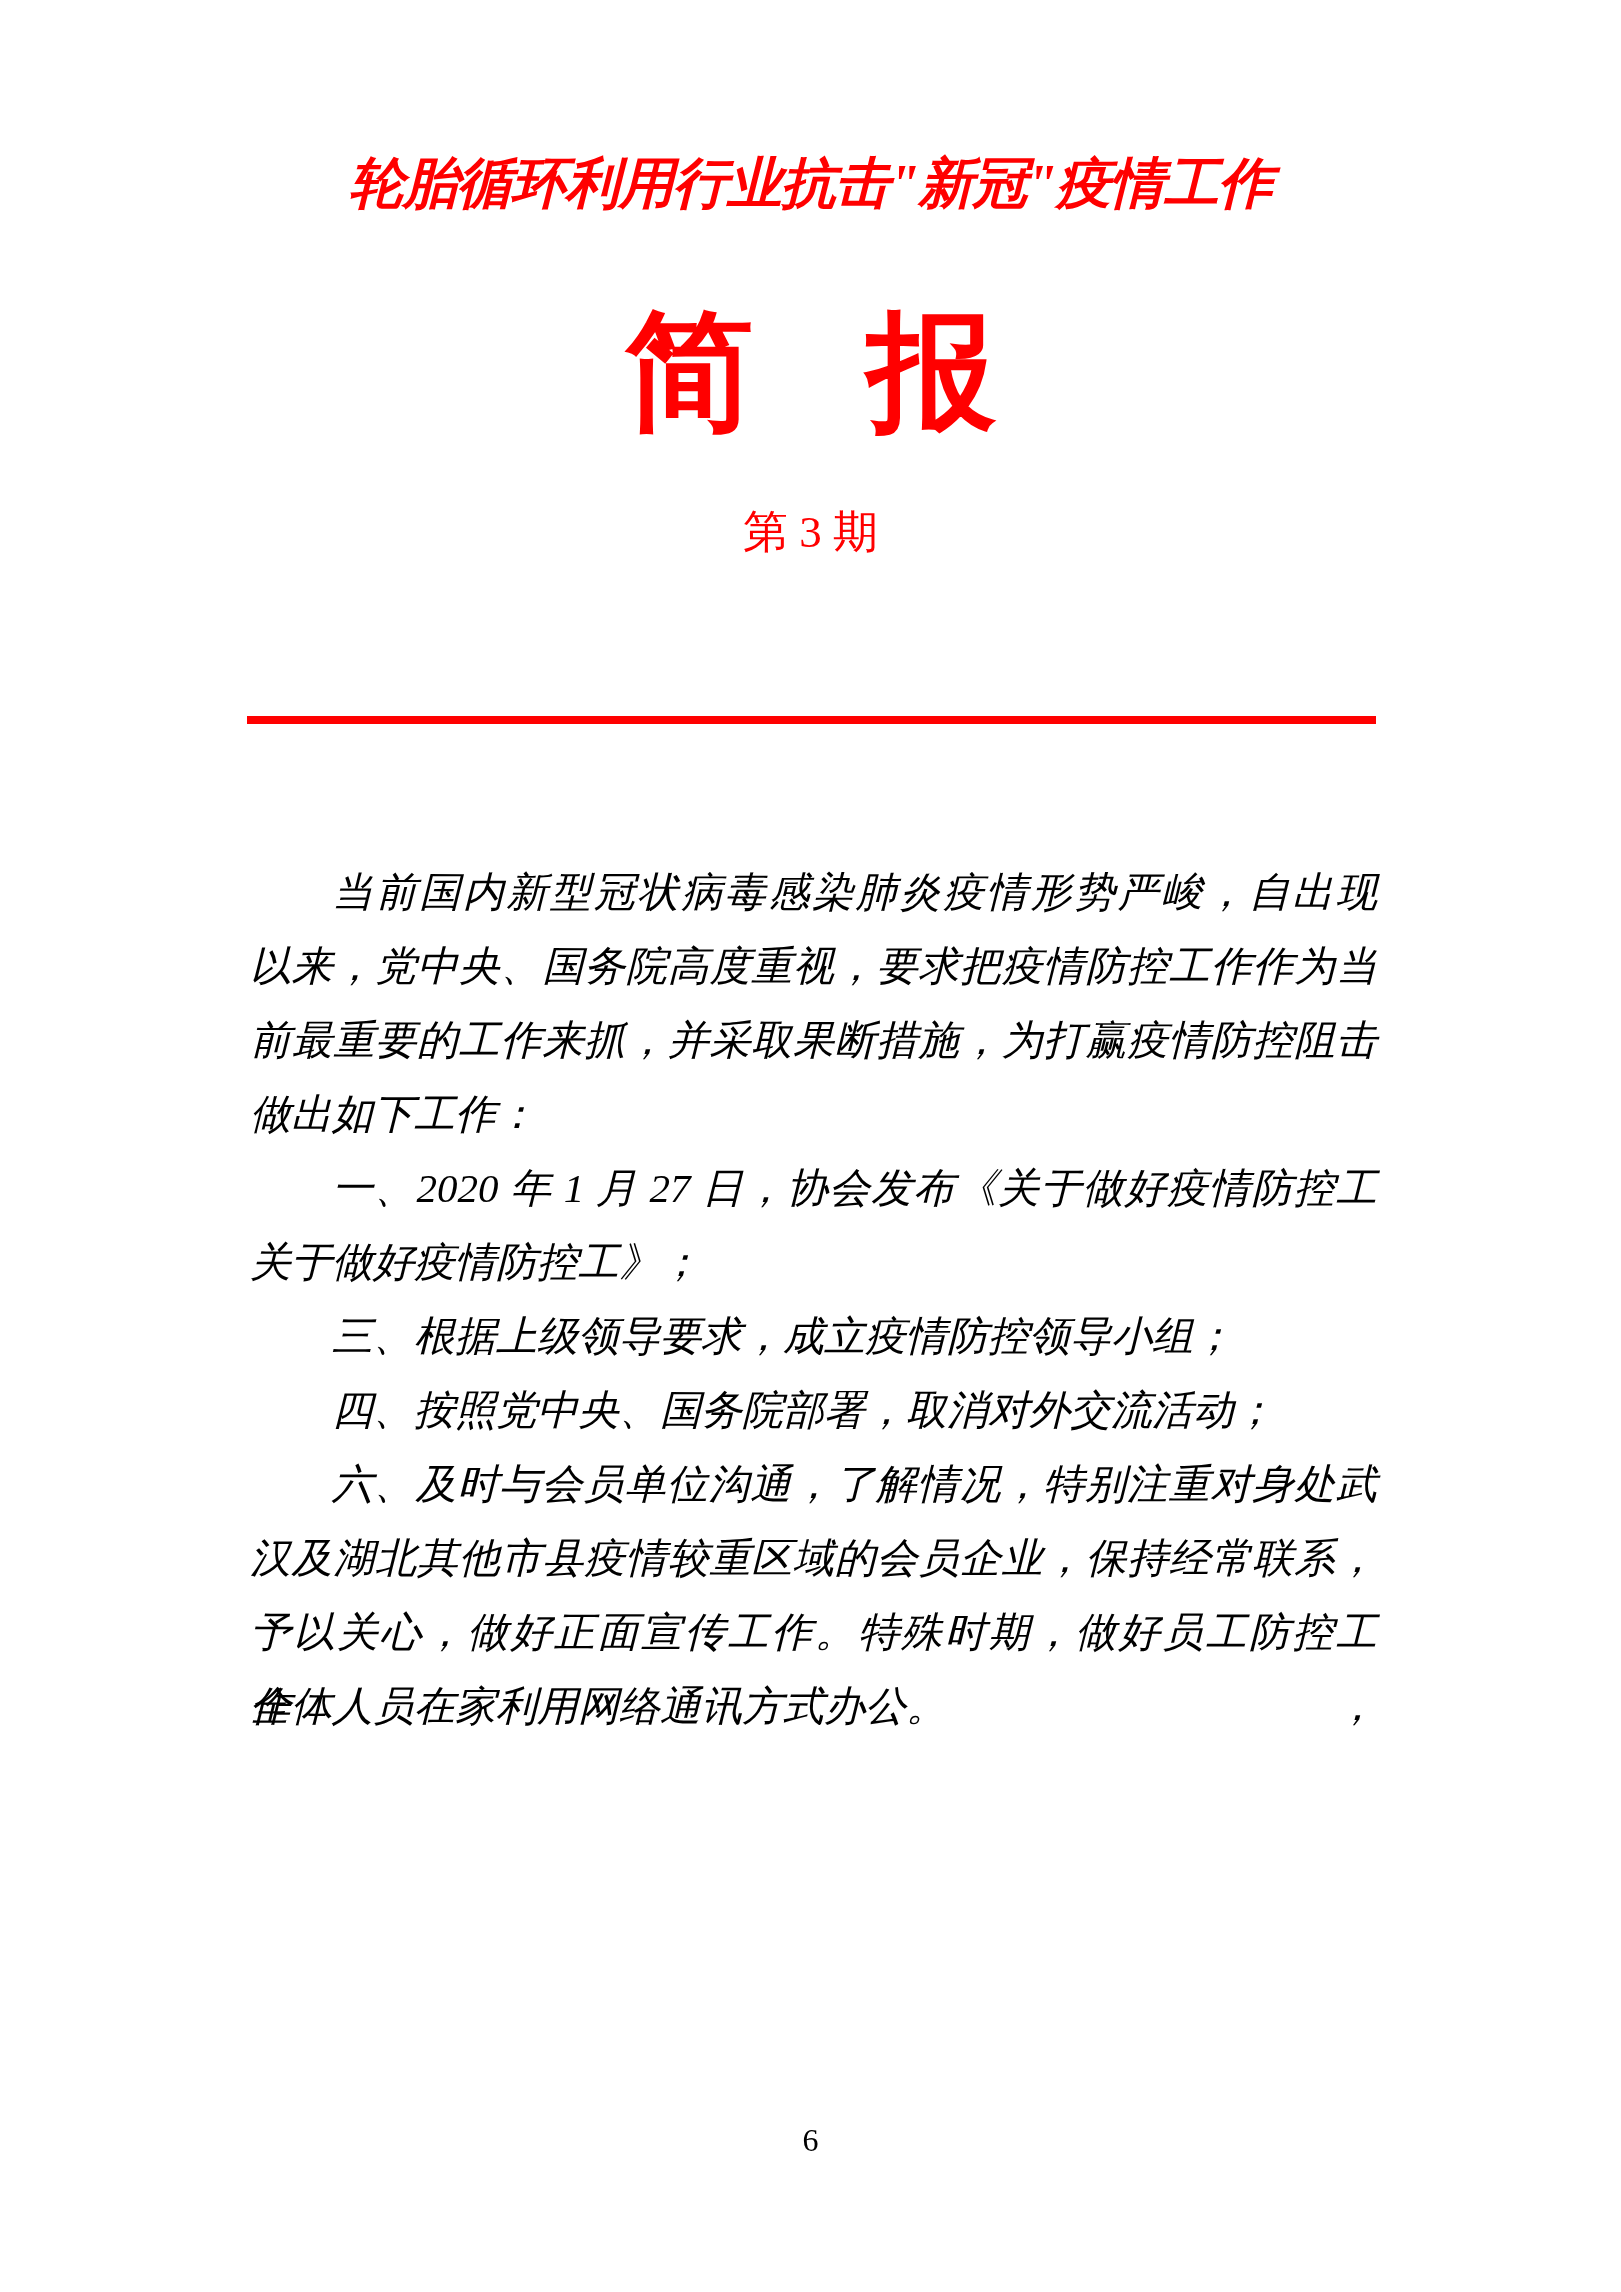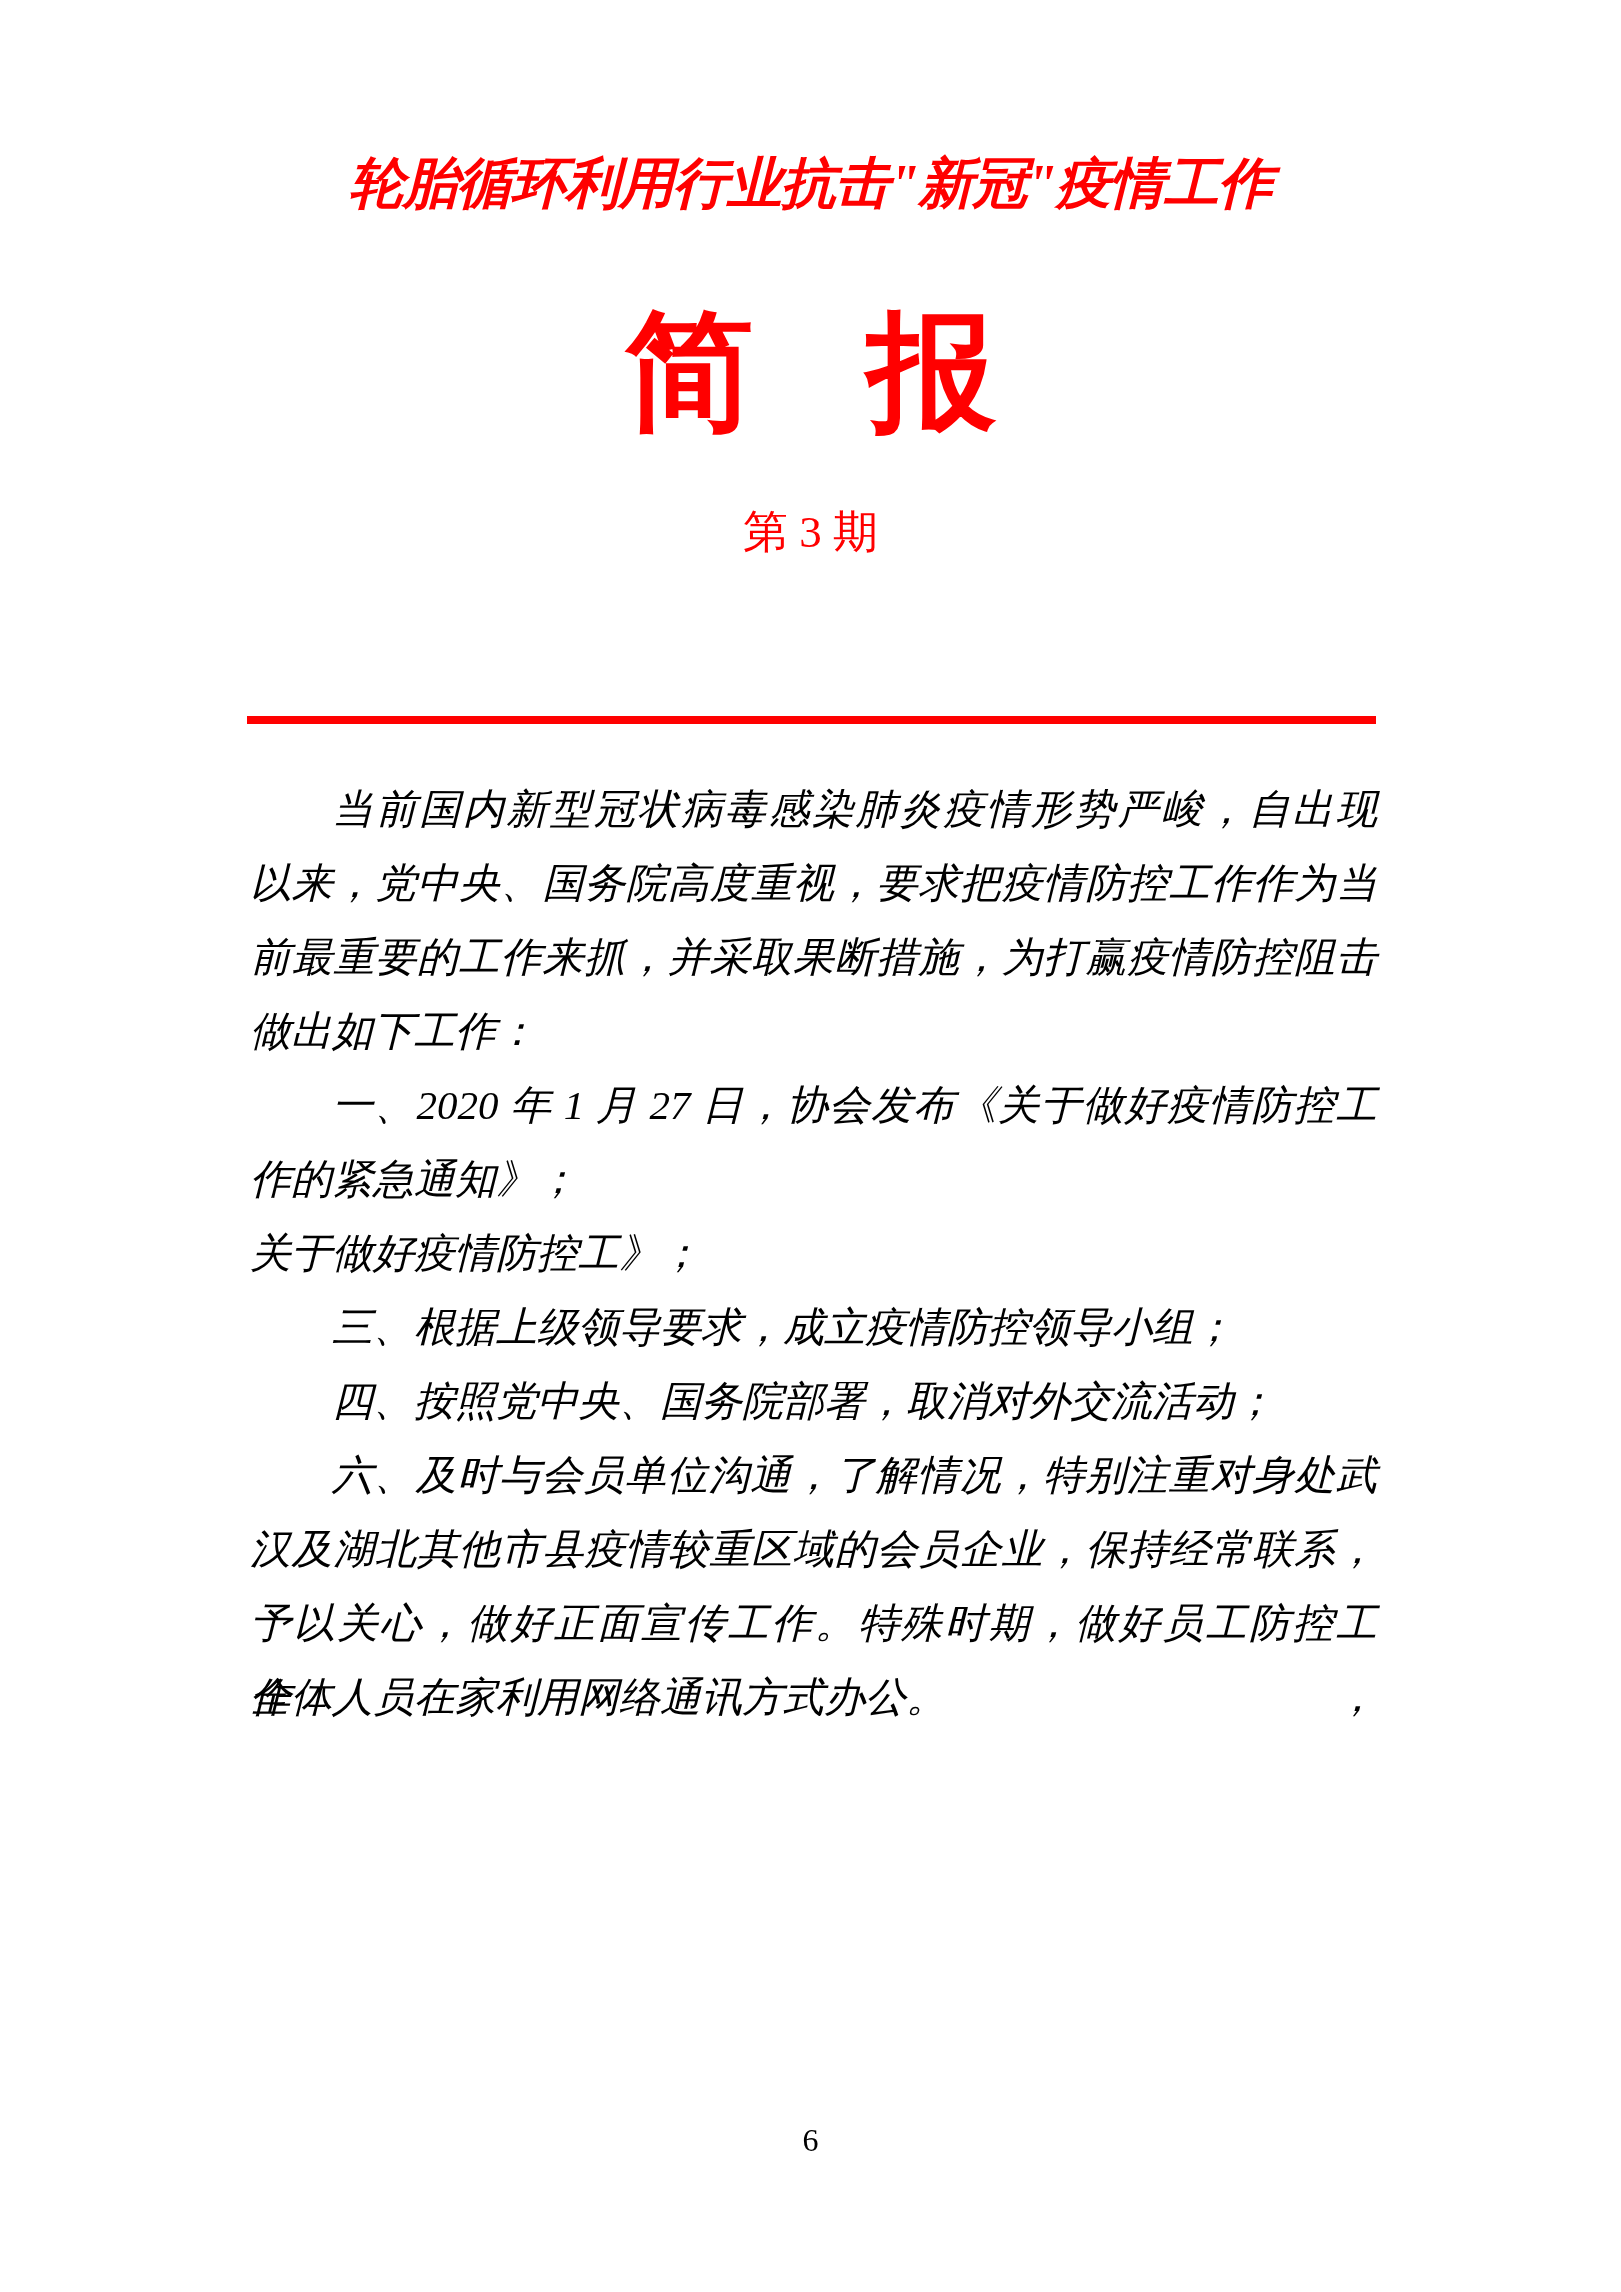--- a/index.html
+++ b/index.html
@@ -77,21 +77,21 @@
     top: 716px;
     left: 247px;
     width: 1129px;
     height: 7.8px;
     background: var(--accent-red);
   }
 
   
   .doc-body {
     position: absolute;
-    top: 772px;
+    top: 855px;
     left: 250px;
     width: 1127px;
     font-size: 41px;
     font-style: italic;
   }
   .body-line {
     height: 74px;
     line-height: 74px;
     text-align: left;
   }
@@ -132,21 +132,20 @@
 
   <div class="red-rule"></div>
 
   <div class="doc-body">
 
   <div class="body-line indent justify">当前国内新型冠状病毒感染肺炎疫情形势严峻，自出现</div>
       <div class="body-line justify">以来，党中央、国务院高度重视，要求把疫情防控工作作为当</div>
       <div class="body-line justify">前最重要的工作来抓，并采取果断措施，为打赢疫情防控阻击</div>
       <div class="body-line">做出如下工作：</div>
       <div class="body-line indent justify">一、2020 年 1 月 27 日，协会发布《关于做好疫情防控工</div>
-      <div class="body-line">作的紧急通知》；</div>
       <div class="body-line">关于做好疫情防控工》；</div>
       <div class="body-line indent">三、根据上级领导要求，成立疫情防控领导小组；</div>
       <div class="body-line indent">四、按照党中央、国务院部署，取消对外交流活动；</div>
       <div class="body-line indent justify">六、及时与会员单位沟通，了解情况，特别注重对身处武</div>
       <div class="body-line justify">汉及湖北其他市县疫情较重区域的会员企业，保持经常联系，</div>
       <div class="body-line justify">予以关心，做好正面宣传工作。特殊时期，做好员工防控工作，</div>
       <div class="body-line">全体人员在家利用网络通讯方式办公。</div>
     </div>
 
   <div class="page-number">6</div>

